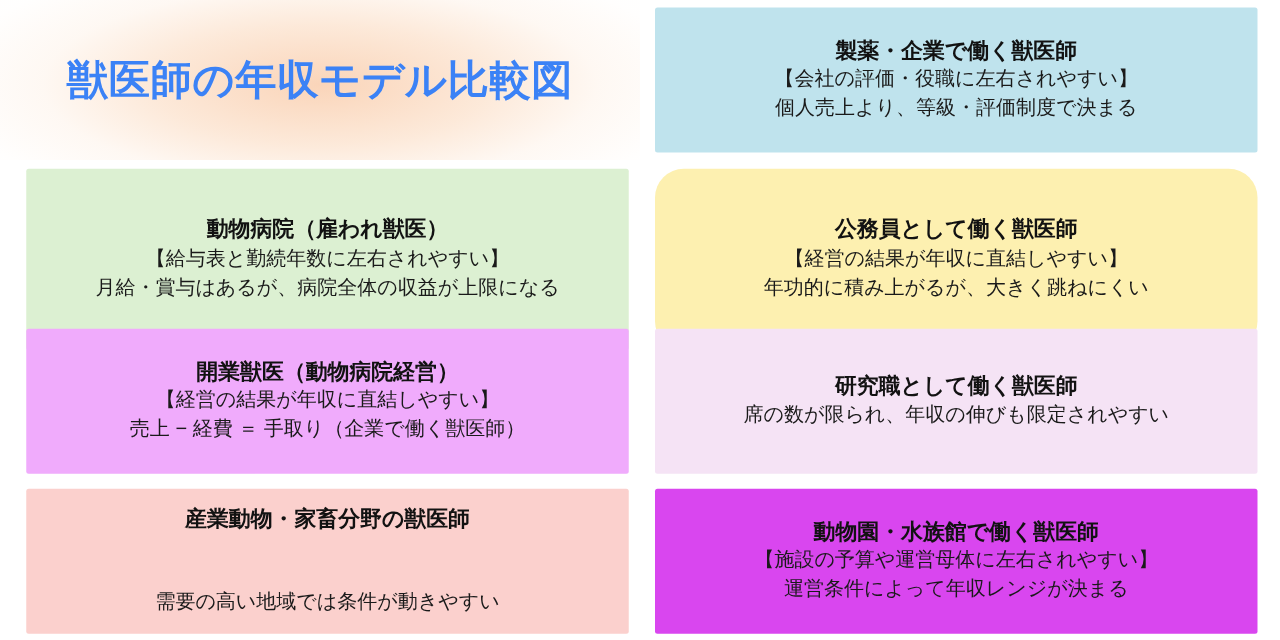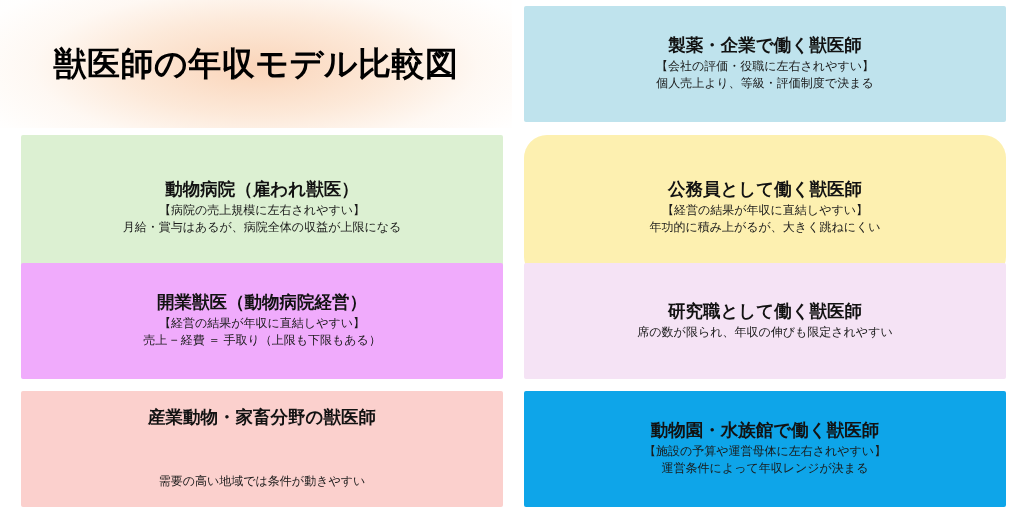--- a/index.html
+++ b/index.html
@@ -47,21 +47,21 @@
                 rgba(252,224,200,0.22) 56%,
                 rgba(255,243,234,0.07) 76%,
                 rgba(255,255,255,0) 92%);
     pointer-events: none;
   }
   .title-text {
     position: relative;
     z-index: 2;
     font-size: 33px;
     font-weight: bold;
-    color: #000000;
+    color: #3b82f6;
     letter-spacing: 0.5px;
     white-space: nowrap;
   }
 
   
   .card {
     position: absolute;
     box-sizing: border-box;
     display: flex;
     flex-direction: column;
@@ -72,21 +72,21 @@
     overflow: hidden;
   }
   .card .c-title {
     font-size: 17.5px;
     font-weight: bold;
     color: #121212;
     line-height: 1.42;
     white-space: nowrap;
   }
   .card .c-line {
-    font-size: 12px;
+    font-size: 16px;
     font-weight: normal;
     color: #1a1a1a;
     line-height: 1.44;
     white-space: nowrap;
   }
 
   
   .col-left  { left: 21px;  width: 482px; }
   .col-right { left: 524px; width: 482px; }
 
@@ -107,45 +107,45 @@
   </div>
 
   <div class="card col-right row-1" style="background: rgb(191, 227, 237);">
     <div class="c-title">製薬・企業で働く獣医師</div>
     <div class="c-line">【会社の評価・役職に左右されやすい】</div>
     <div class="c-line">個人売上より、等級・評価制度で決まる</div>
   </div>
 
   <div class="card col-left row-2" style="background: rgb(220, 240, 210);">
     <div class="c-title">動物病院（雇われ獣医）</div>
-    <div class="c-line">【病院の売上規模に左右されやすい】</div>
+    <div class="c-line">【給与表と勤続年数に左右されやすい】</div>
     <div class="c-line">月給・賞与はあるが、病院全体の収益が上限になる</div>
   </div>
 
   <div class="card col-right row-2" style="background: rgb(253, 240, 176); border-radius: 23px;">
     <div class="c-title">公務員として働く獣医師</div>
     <div class="c-line">【経営の結果が年収に直結しやすい】</div>
     <div class="c-line">年功的に積み上がるが、大きく跳ねにくい</div>
   </div>
 
   <div class="card col-left row-3" style="background: #f0abfc;">
     <div class="c-title">開業獣医（動物病院経営）</div>
     <div class="c-line">【経営の結果が年収に直結しやすい】</div>
-    <div class="c-line">売上 − 経費 ＝ 手取り（上限も下限もある）</div>
+    <div class="c-line">売上 − 経費 ＝ 手取り（企業で働く獣医師）</div>
   </div>
 
   <div class="card col-right row-3" style="background: rgb(245, 227, 245); align-items: center;">
     <div class="c-title">研究職として働く獣医師</div>
     <div class="c-line">席の数が限られ、年収の伸びも限定されやすい</div>
   </div>
 
   <div class="card col-left row-4" style="background: rgb(251, 208, 205); gap: 43px;">
     <div class="c-title">産業動物・家畜分野の獣医師</div>
     <div class="c-line">需要の高い地域では条件が動きやすい</div>
   </div>
 
-  <div class="card col-right row-4" style="background: #0ea5e9;">
+  <div class="card col-right row-4" style="background: #d946ef;">
     <div class="c-title">動物園・水族館で働く獣医師</div>
     <div class="c-line">【施設の予算や運営母体に左右されやすい】</div>
     <div class="c-line">運営条件によって年収レンジが決まる</div>
   </div>
 
 </div>
 
 </body></html>

